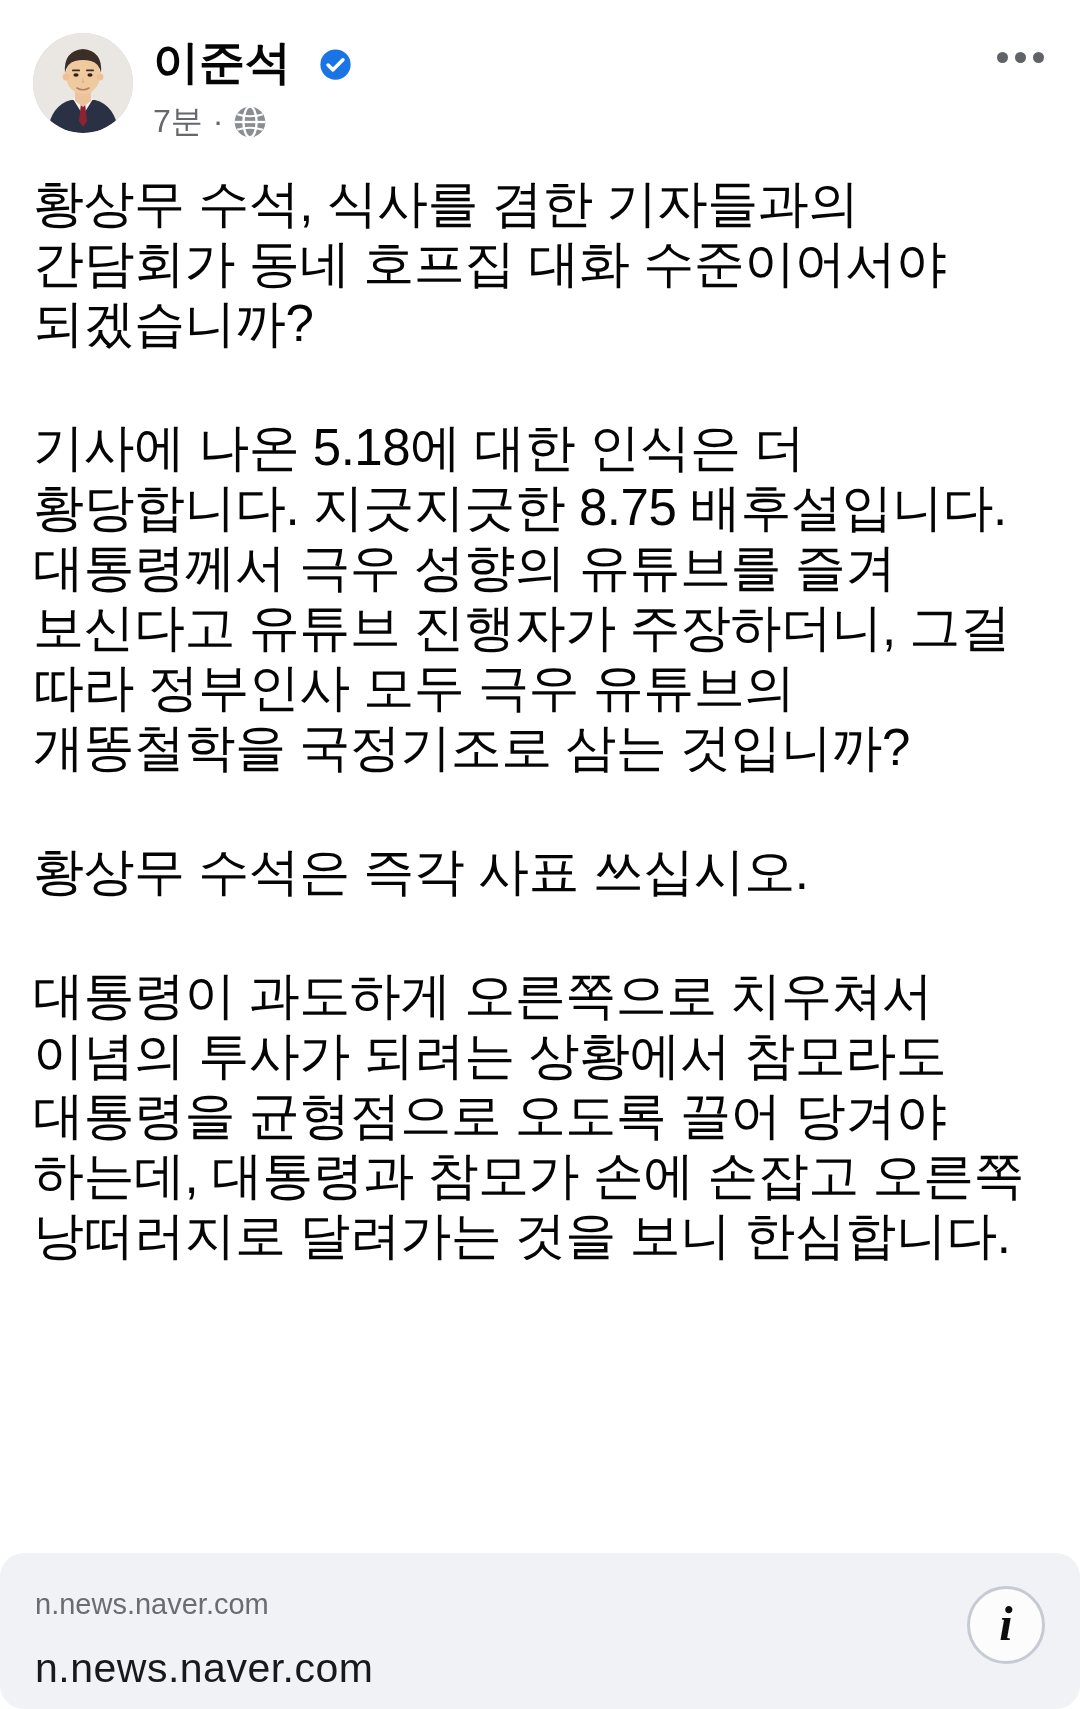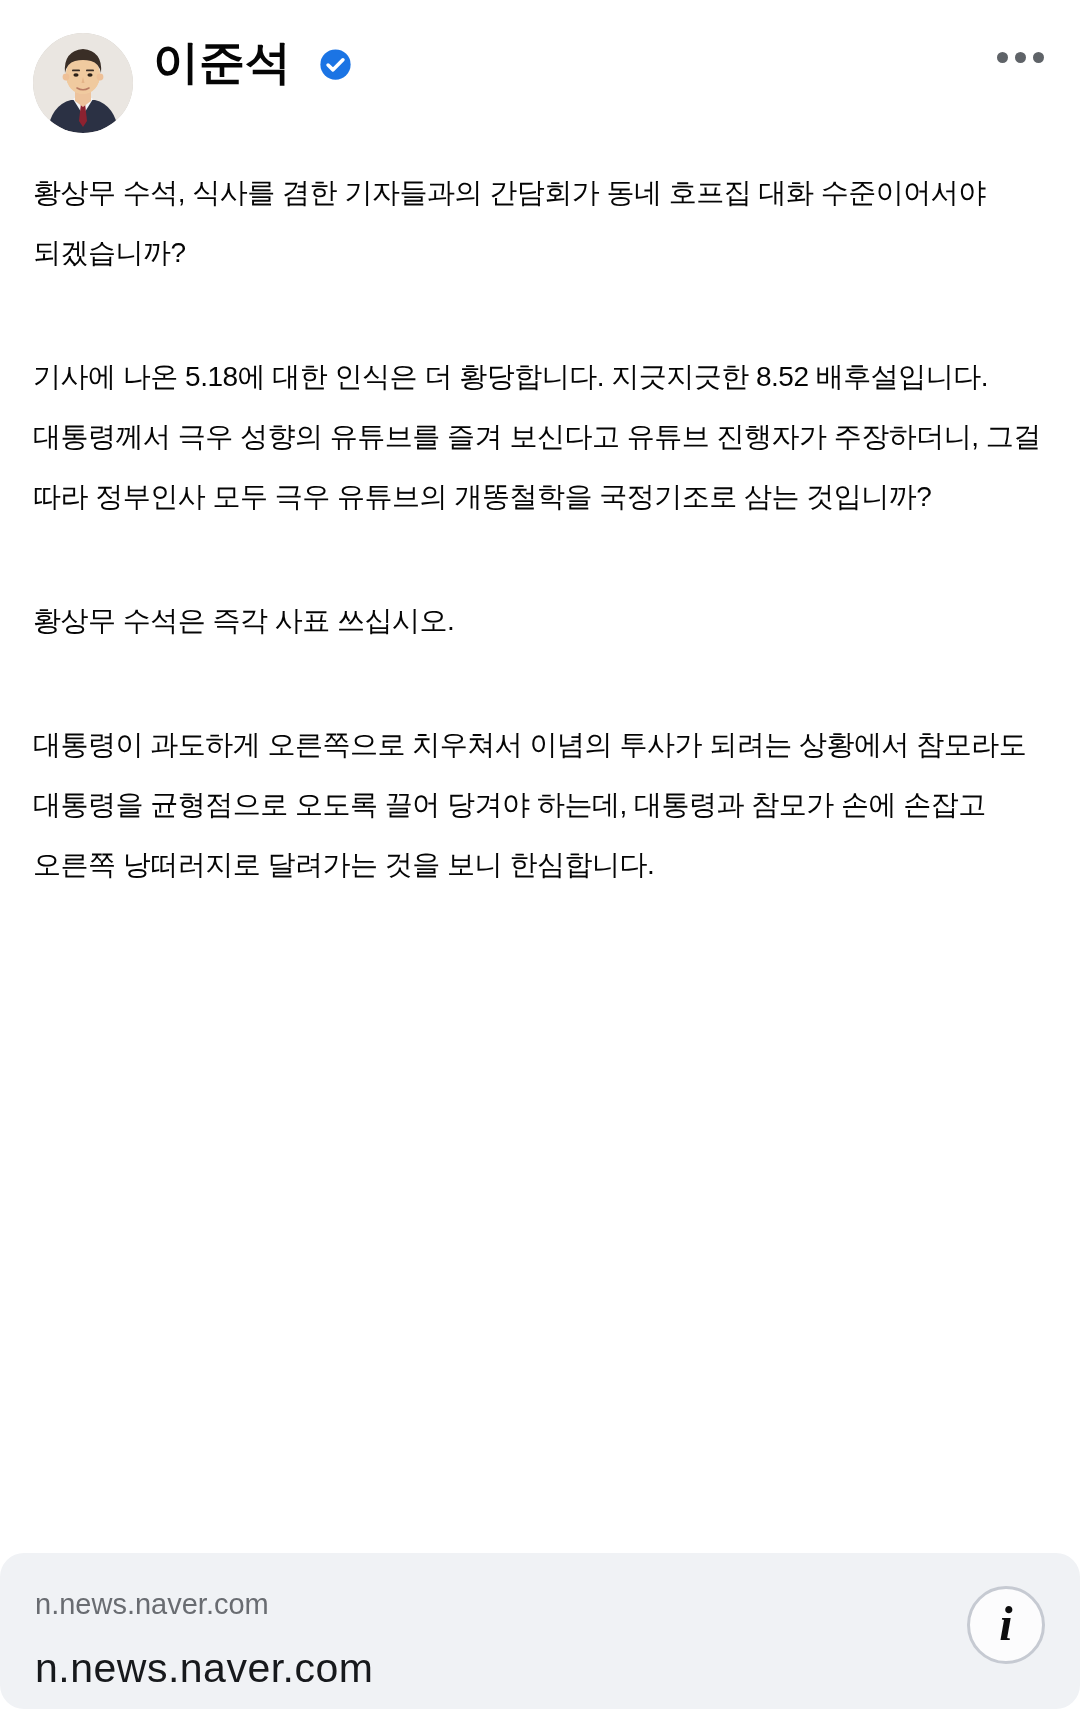--- a/index.html
+++ b/index.html
@@ -67,21 +67,21 @@
     background: #5f6368;
     display: block;
   }
   
   .post-body {
     padding: 30px 35px 0 33px;
     height: 1390px;
     overflow: hidden;
   }
   .post-body p {
-    font-size: 28px;
+    font-size: 51px;
     line-height: 60px;
     color: #050505;
     word-break: keep-all;
     overflow-wrap: break-word;
     margin-bottom: 64px;
     letter-spacing: -0.5px;
   }
   
   .link-panel {
     position: absolute;
@@ -173,32 +173,43 @@
     </div>
 
     <div class="header-info">
       <div class="name-row">
         <span class="profile-name">이준석</span>
         <svg class="verified" viewBox="0 0 24 24">
           <circle cx="12" cy="12" r="11" fill="#1b74e4"></circle>
           <path d="M6.6 12.4 L10.2 15.9 L17.4 8.6" stroke="#ffffff" stroke-width="2.6" fill="none" stroke-linecap="round" stroke-linejoin="round"></path>
         </svg>
       </div>
+      <div class="meta-row">
+        <span>7분</span>
+        <span class="meta-sep">·</span>
+        <svg class="globe" viewBox="0 0 16 16">
+          <circle cx="8" cy="8" r="7.2" fill="#8a8d91"></circle>
+          <ellipse cx="8" cy="8" rx="3.1" ry="7.2" fill="none" stroke="#ffffff" stroke-width="1.1"></ellipse>
+          <line x1="0.8" y1="8" x2="15.2" y2="8" stroke="#ffffff" stroke-width="1.1"></line>
+          <path d="M2 4.3 Q8 6.3 14 4.3" fill="none" stroke="#ffffff" stroke-width="1.0"></path>
+          <path d="M2 11.7 Q8 9.7 14 11.7" fill="none" stroke="#ffffff" stroke-width="1.0"></path>
+        </svg>
+      </div>
     </div>
 
     <div class="menu-dots">
       <i></i>
       <i></i>
       <i></i>
     </div>
   </div>
 
   <div class="post-body">
     <p>황상무 수석, 식사를 겸한 기자들과의 간담회가 동네 호프집 대화 수준이어서야 되겠습니까?</p>
-    <p>기사에 나온 5.18에 대한 인식은 더 황당합니다. 지긋지긋한 8.52 배후설입니다. 대통령께서 극우 성향의 유튜브를 즐겨 보신다고 유튜브 진행자가 주장하더니, 그걸 따라 정부인사 모두 극우 유튜브의 개똥철학을 국정기조로 삼는 것입니까?</p>
+    <p>기사에 나온 5.18에 대한 인식은 더 황당합니다. 지긋지긋한 8.75 배후설입니다. 대통령께서 극우 성향의 유튜브를 즐겨 보신다고 유튜브 진행자가 주장하더니, 그걸 따라 정부인사 모두 극우 유튜브의 개똥철학을 국정기조로 삼는 것입니까?</p>
     <p>황상무 수석은 즉각 사표 쓰십시오.</p>
     <p>대통령이 과도하게 오른쪽으로 치우쳐서 이념의 투사가 되려는 상황에서 참모라도 대통령을 균형점으로 오도록 끌어 당겨야 하는데, 대통령과 참모가 손에 손잡고 오른쪽 낭떠러지로 달려가는 것을 보니 한심합니다.</p>
   </div>
 
   <div class="link-panel">
     <div class="link-domain-small">n.news.naver.com</div>
     <div class="link-domain-large">n.news.naver.com</div>
     <div class="info-badge">
       <span>i</span>
     </div>

